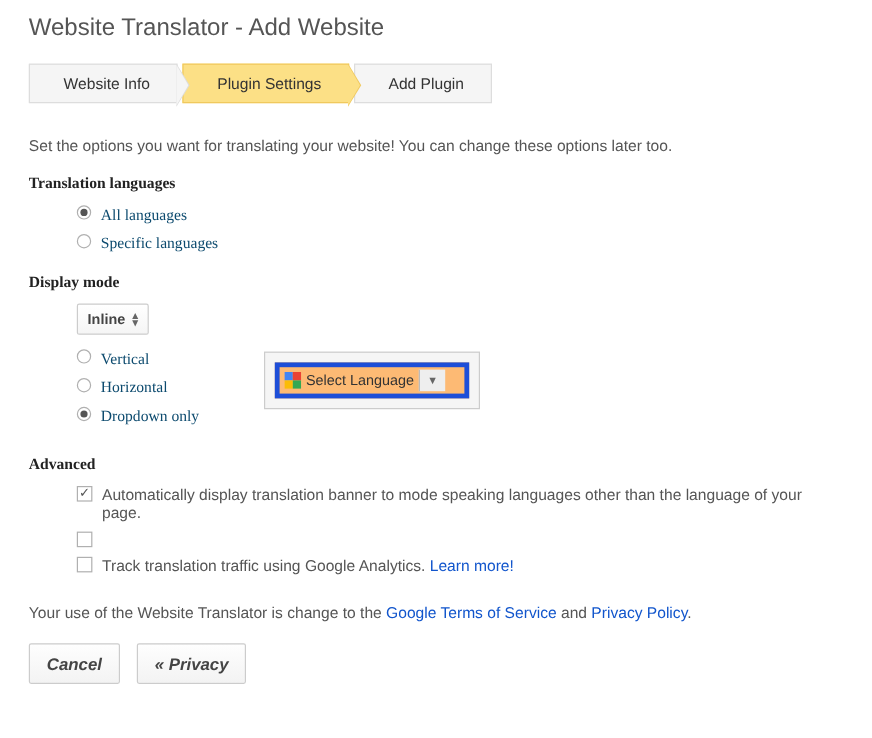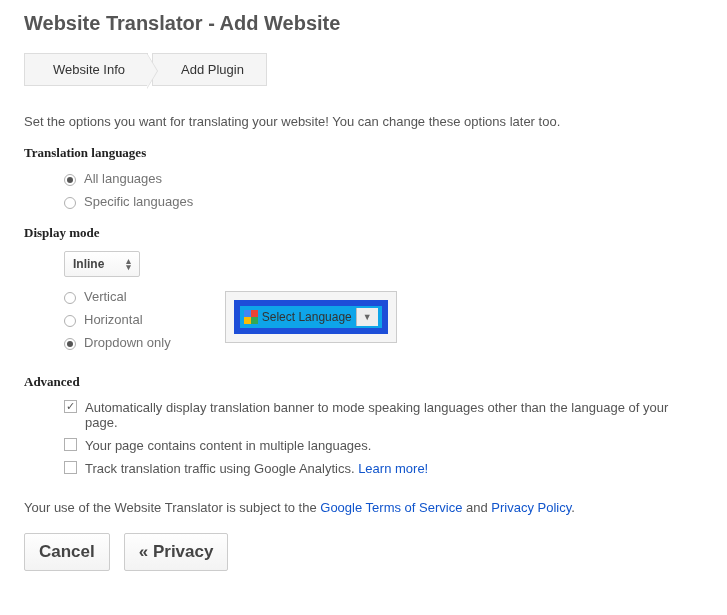--- a/index.html
+++ b/index.html
@@ -7,21 +7,21 @@
     font-family: Arial, sans-serif;
     font-size: 13px;
     color: #333;
     margin: 0;
     padding: 0 24px;
     background: #fff;
     width: 727px;
   }
   h1 {
     font-size: 20px;
-    font-weight: bold;
+    font-weight: normal;
     color: #555;
     margin: 12px 0 18px 0;
   }
   .wizard {
     display: flex;
     margin-bottom: 28px;
   }
   .wizard-step {
     position: relative;
     padding: 8px 22px 8px 28px;
@@ -63,23 +63,24 @@
   .intro { color: #555; margin-bottom: 8px; }
   .section-title {
     font-weight: bold;
     color: #222;
     margin: 16px 0 10px 0;
     font-family: Liberation Serif, serif;
   }
   .opt-row {
     margin: 0 0 8px 40px;
     display: flex;
-    align-items: flex-end;
+    align-items: flex-start;
     gap: 8px;
-    color: #737373;
+    color: #0c4a6e;
+    font-family: Liberation Serif, serif;
   }
   .radio {
     width: 12px; height: 12px;
     border: 1px solid #b0b0b0;
     border-radius: 50%;
     display: inline-flex;
     align-items: center;
     justify-content: center;
     background: #fff;
   }
@@ -108,46 +109,46 @@
     margin: 0 0 12px 40px;
     display: inline-flex;
     align-items: center;
     border: 1px solid #ccc;
     border-radius: 2px;
     background: linear-gradient(#fff,#f5f5f5);
     padding: 5px 8px;
     font-size: 12px;
     font-weight: bold;
     color: #444;
-    gap: 22px;
+    gap: 6px;
     justify-content: space-between;
   }
   .updown {
     display: inline-block;
     font-size: 9px;
     line-height: 6px;
     color: #666;
   }
   .display-row {
     display: flex;
     align-items: flex-start;
     gap: 54px;
   }
   .gadget {
     border: 1px solid #ccc;
     background: #f5f5f5;
     padding: 8px;
     margin-top: 2px;
   }
   .gadget-inner {
-    border: 6px solid #1d4ed8;
-    background: #0ea5e9;
-    display: inline-flex;
-    align-items: center;
-    padding: 2px 4px 2px 4px;
+    border: 4px solid #1d4ed8;
+    background: #fdba74;
+    display: inline-flex;
+    align-items: center;
+    padding: 2px 16px 2px 4px;
     gap: 4px;
   }
   .g-icon {
     width: 14px; height: 14px;
     display: inline-block;
   }
   .gadget-arrow {
     border-left: 1px solid #bbb;
     background: #eee;
     padding: 4px 6px;
@@ -160,23 +161,24 @@
     align-items: flex-start;
     gap: 8px;
     color: #555;
   }
   a { color: #1155cc; text-decoration: none; }
   .footer-text { margin: 24px 0 18px 0; color: #555; }
   .buttons { display: flex; gap: 14px; margin-top: 6px; }
   .btn {
     padding: 8px 14px;
     border-radius: 2px;
-    font-size: 17px;
+    font-size: 14px;
     font-weight: bold;
     cursor: pointer;
+    font-style: italic;
   }
   .btn-default {
     background: linear-gradient(#fefefe,#f3f3f3);
     border: 1px solid #ccc;
     color: #444;
   }
   .btn-primary {
     background: #4285f4;
     border: 1px solid #3367d6;
     color: #fff;
@@ -184,20 +186,21 @@
 </style>
 </head>
 <body>
 
 
 
 <h1>Website Translator - Add Website</h1>
 
 <div class="wizard">
   <div class="wizard-step">Website Info</div>
+  <div class="wizard-step active">Plugin Settings</div>
   <div class="wizard-step">Add Plugin</div>
 </div>
 
 <div class="intro">Set the options you want for translating your website! You can change these options later too.</div>
 
 <div class="section-title">Translation languages</div>
 <div class="opt-row">
   <span class="radio checked"></span>
   <span>All languages</span>
 </div>
@@ -243,32 +246,31 @@
   </div>
 </div>
 
 <div class="section-title">Advanced</div>
 <div class="adv-row">
   <span class="checkbox checked"></span>
   <span>Automatically display translation banner to mode speaking languages other than the language of your page.</span>
 </div>
 <div class="adv-row">
   <span class="checkbox"></span>
-  <span>Your page contains content in multiple languages.</span>
 </div>
 <div class="adv-row">
   <span class="checkbox"></span>
   <span>
     <span>Track translation traffic using Google Analytics.</span>
     <a href="#">Learn more!</a>
   </span>
 </div>
 
 <div class="footer-text">
-  <span>Your use of the Website Translator is subject to the </span><a href="#">Google Terms of Service</a><span> and </span><a href="#">Privacy Policy</a><span>.</span>
+  <span>Your use of the Website Translator is change to the </span><a href="#">Google Terms of Service</a><span> and </span><a href="#">Privacy Policy</a><span>.</span>
 </div>
 
 <div class="buttons">
   <div class="btn btn-default">Cancel</div>
   <div class="btn btn-default">« Privacy</div>
 </div>
 
 
 
 

